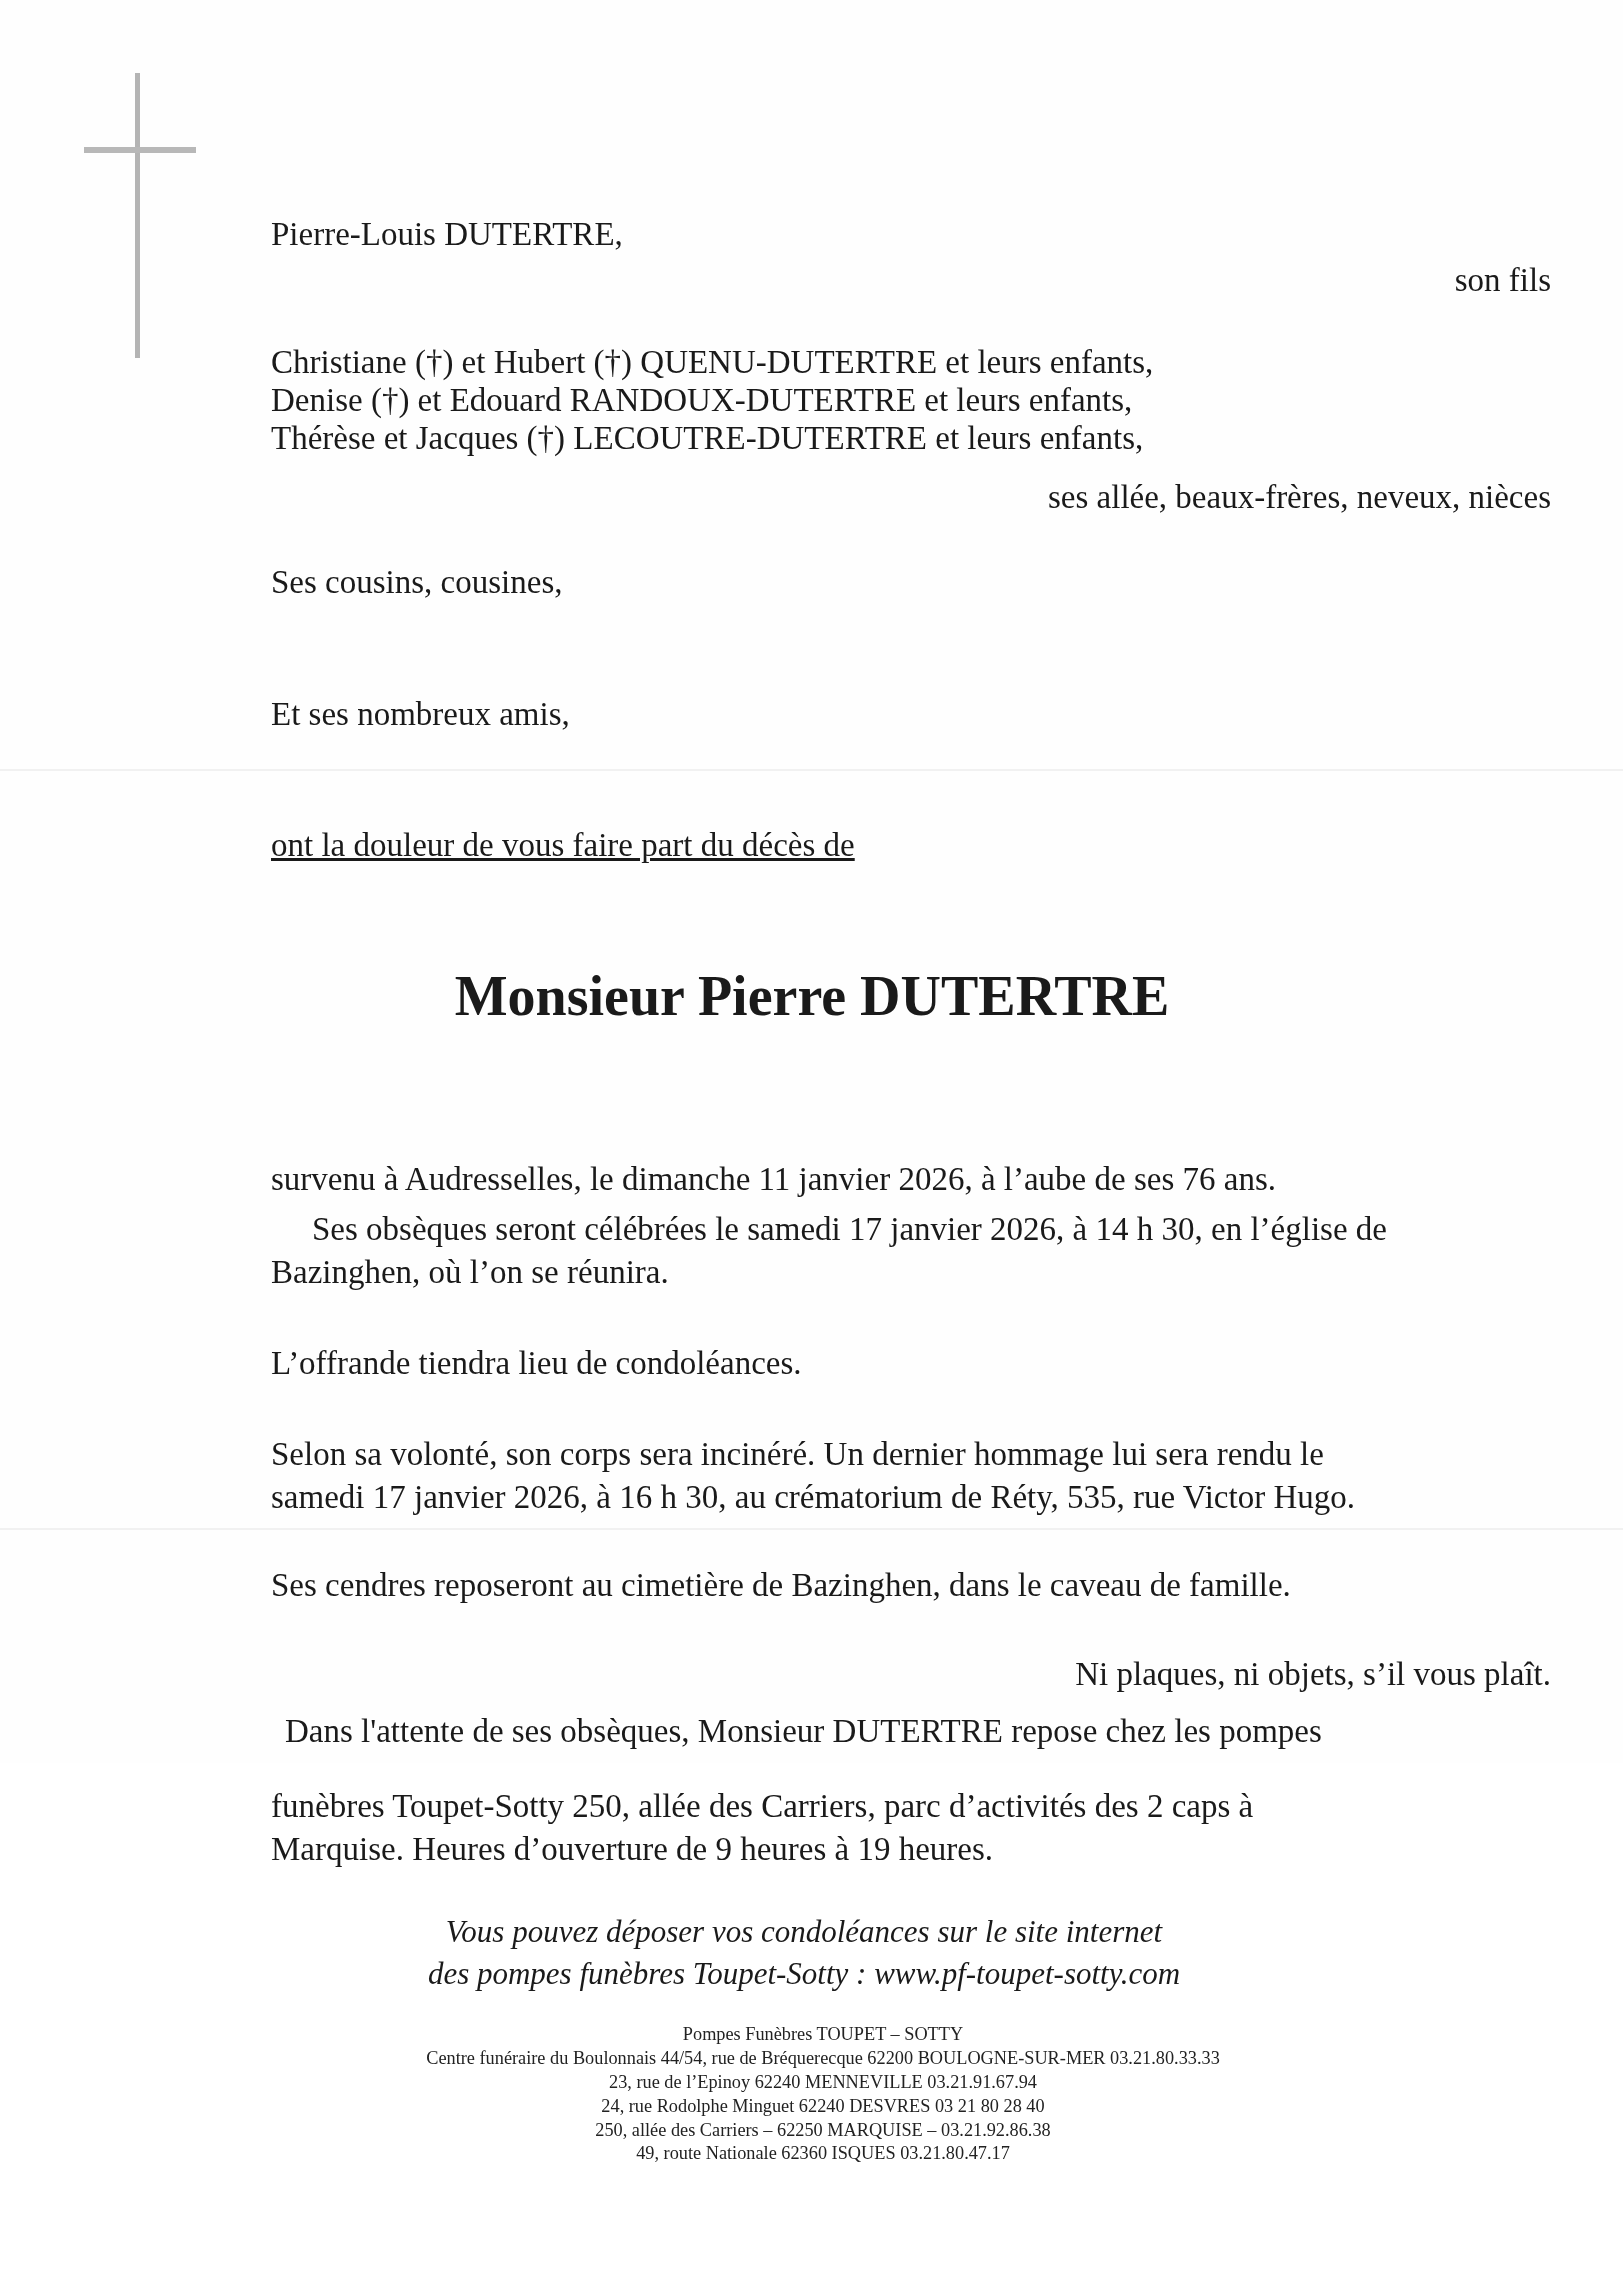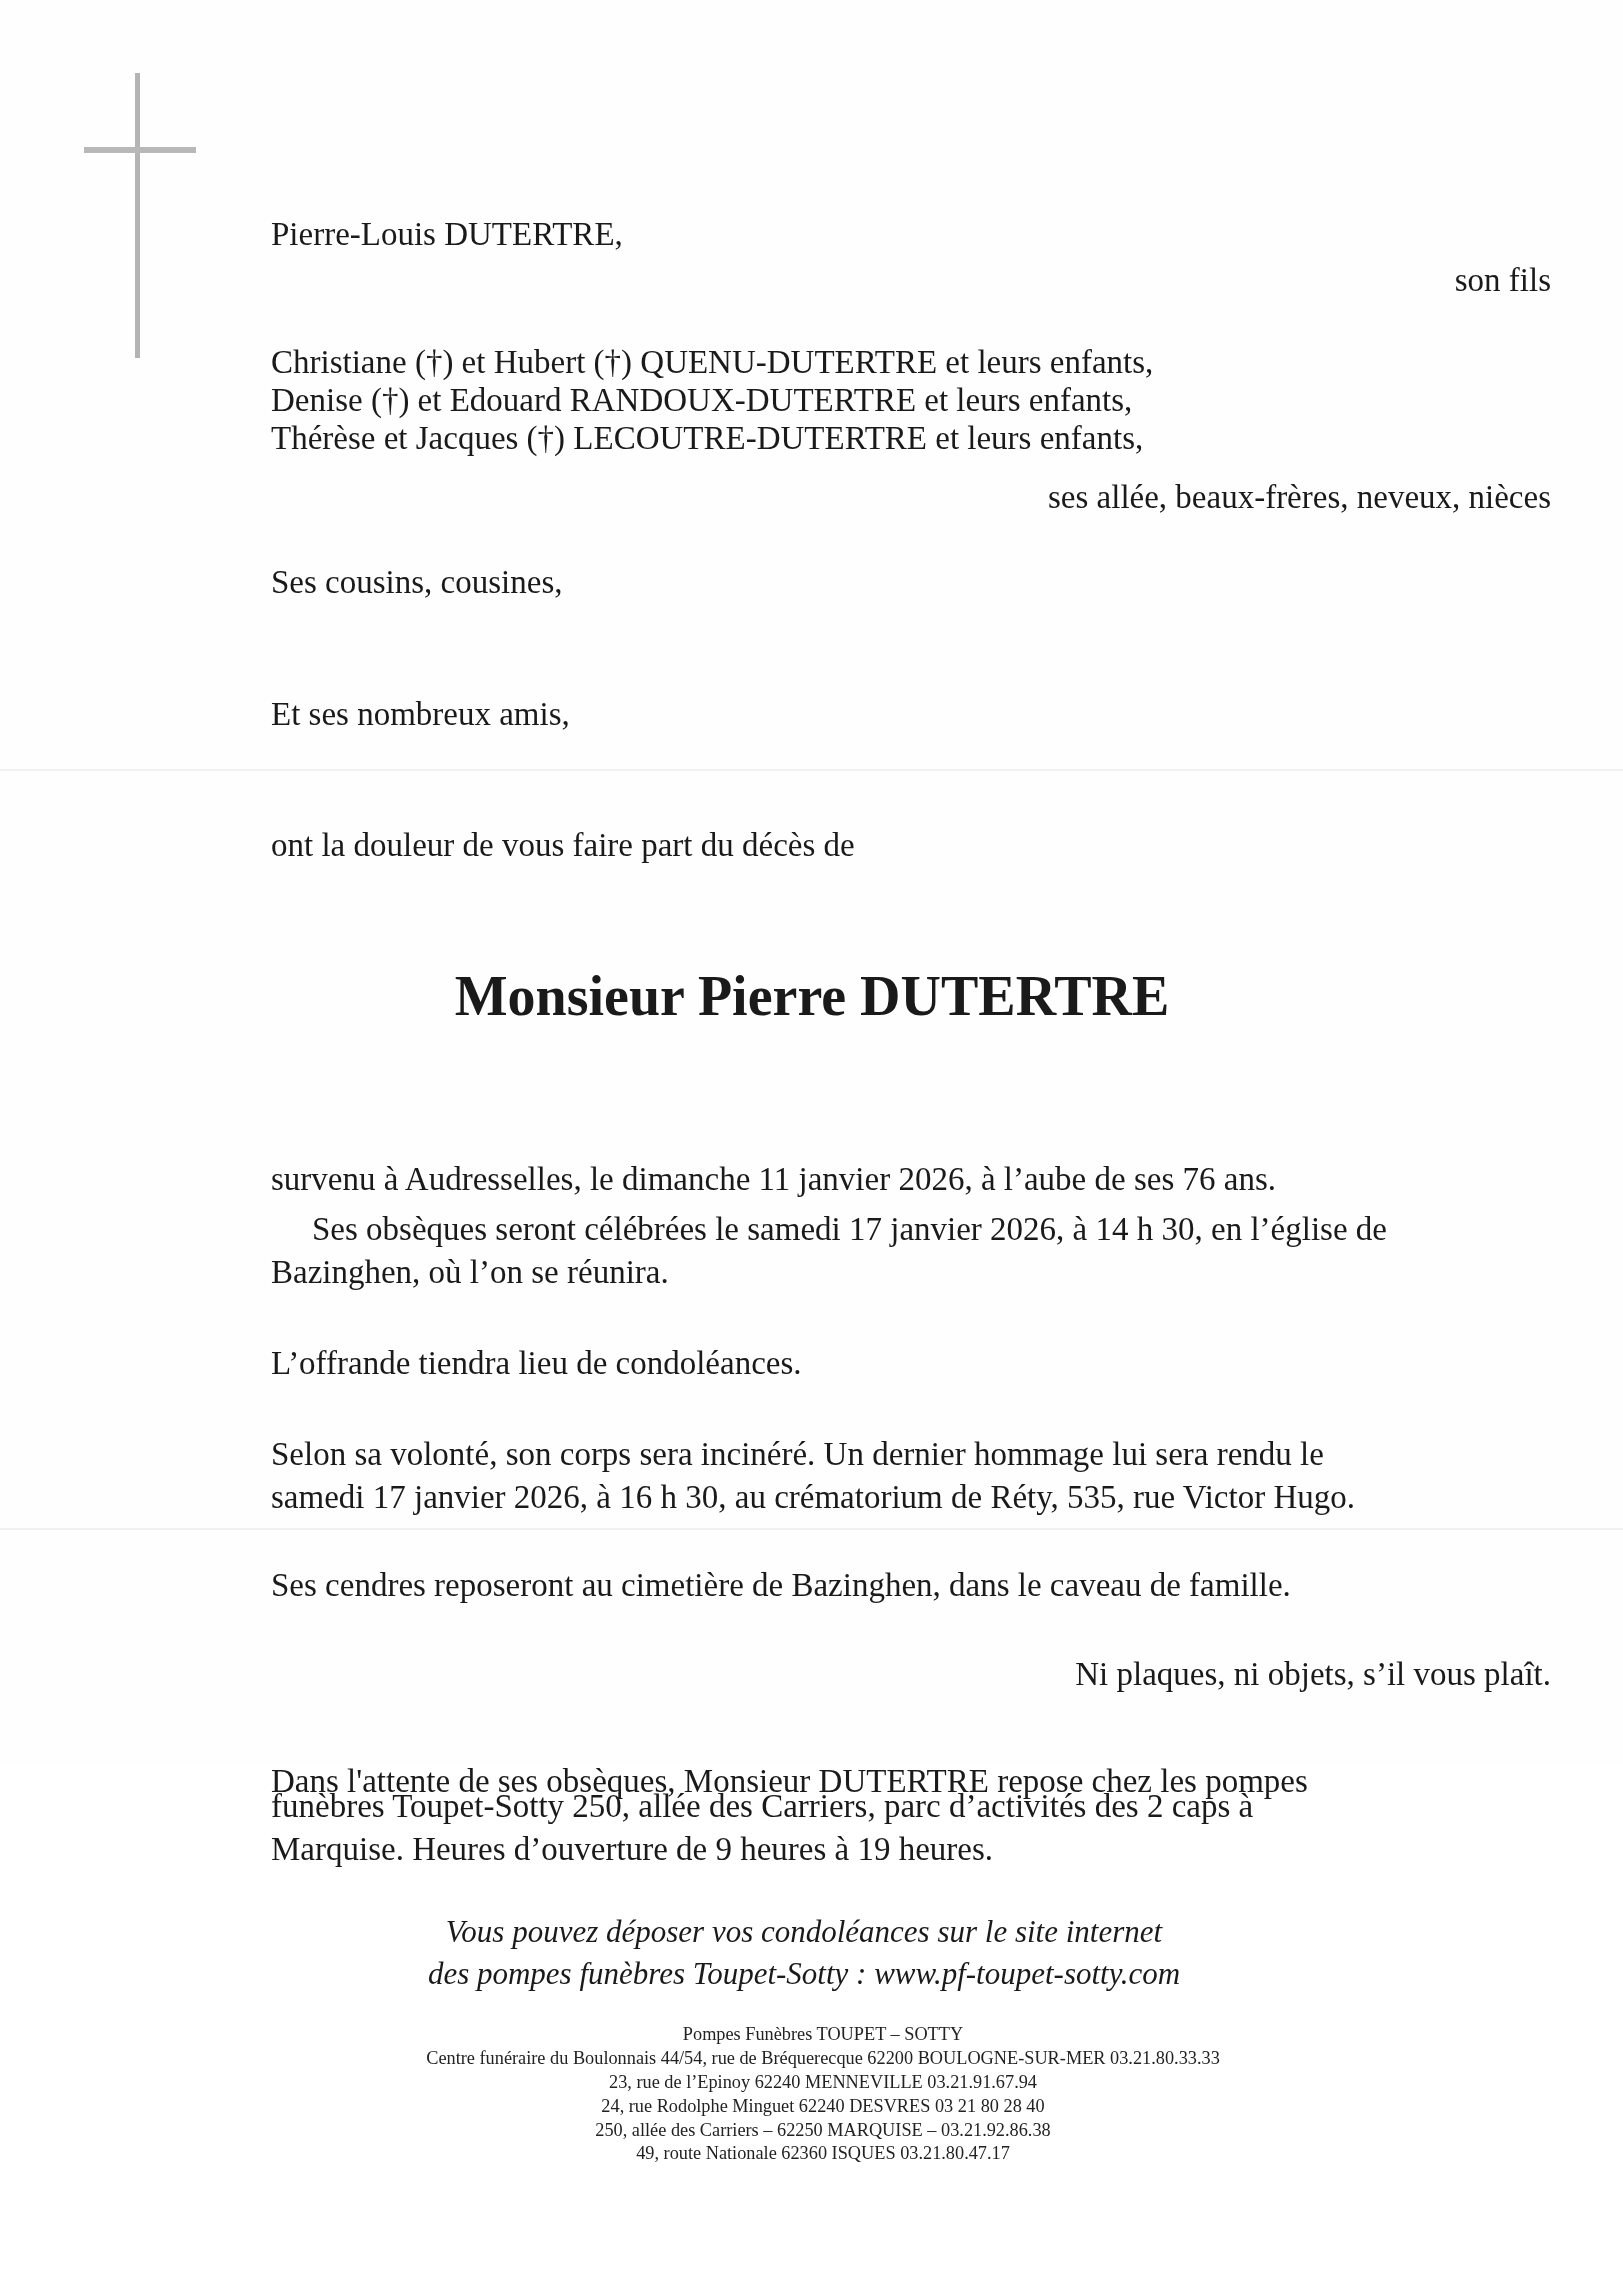--- a/index.html
+++ b/index.html
@@ -48,39 +48,39 @@
   <div class="line right" style="top:261px;">son fils</div>
 
   <div class="line" style="top:343px;">Christiane (†) et Hubert (†) QUENU-DUTERTRE et leurs enfants,</div>
   <div class="line" style="top:381px;">Denise (†) et Edouard RANDOUX-DUTERTRE et leurs enfants,</div>
   <div class="line" style="top:419px;">Thérèse et Jacques (†) LECOUTRE-DUTERTRE et leurs enfants,</div>
   <div class="line right" style="top:478px;">ses allée, beaux-frères, neveux, nièces</div>
 
   <div class="line" style="top:563px;">Ses cousins, cousines,</div>
   <div class="line" style="top:695px;">Et ses nombreux amis,</div>
 
-  <div class="line" style="top:826px;">ont la douleur de vous faire part du décès de</div>
+  <div class="line" style="top:826px;text-decoration:underline;">ont la douleur de vous faire part du décès de</div>
 
   <div class="line center title" style="top:964px;">Monsieur Pierre DUTERTRE</div>
 
   <div class="line" style="top:1160px;font-family:Liberation Serif, serif;">survenu à Audresselles, le dimanche 11 janvier 2026, à l’aube de ses 76 ans.</div>
 
   <div class="line" style="top:1210px;margin-left:41px;">Ses obsèques seront célébrées le samedi 17 janvier 2026, à 14 h 30, en l’église de</div>
   <div class="line" style="top:1253px;">Bazinghen, où l’on se réunira.</div>
 
   <div class="line" style="top:1435px;">Selon sa volonté, son corps sera incinéré. Un dernier hommage lui sera rendu le</div>
 
   <div class="line" style="top:1344px;">L’offrande tiendra lieu de condoléances.</div>
   <div class="line" style="top:1478px;">samedi 17 janvier 2026, à 16 h 30, au crématorium de Réty, 535, rue Victor Hugo.</div>
 
   <div class="line" style="top:1566px;text-align:right;">Ses cendres reposeront au cimetière de Bazinghen, dans le caveau de famille.</div>
 
   <div class="line right" style="top:1655px;">Ni plaques, ni objets, s’il vous plaît.</div>
 
-  <div class="line" style="top:1762px;">Dans l'attente de ses obsèques, Monsieur DUTERTRE repose chez les pompes</div>
+  <div class="line" style="top:1712px;margin-left:14px;">Dans l'attente de ses obsèques, Monsieur DUTERTRE repose chez les pompes</div>
   <div class="line" style="top:1787px;">funèbres Toupet-Sotty 250, allée des Carriers, parc d’activités des 2 caps à</div>
   <div class="line" style="top:1830px;">Marquise. Heures d’ouverture de 9 heures à 19 heures.</div>
 
   <div class="line center italic-center" style="top:1911px; left:-8px;">Vous pouvez déposer vos condoléances sur le site internet</div>
   <div class="line center italic-center" style="top:1953px; left:-8px;">des pompes funèbres Toupet-Sotty : www.pf-toupet-sotty.com</div>
 
   <div class="line center footer-line" style="top:2023px; left:11px;">Pompes Funèbres TOUPET – SOTTY</div>
   <div class="line center footer-line" style="top:2047px; left:11px;">Centre funéraire du Boulonnais 44/54, rue de Bréquerecque 62200 BOULOGNE-SUR-MER 03.21.80.33.33</div>
   <div class="line center footer-line" style="top:2071px; left:11px;">23, rue de l’Epinoy 62240 MENNEVILLE 03.21.91.67.94</div>
   <div class="line center footer-line" style="top:2095px; left:11px;">24, rue Rodolphe Minguet 62240 DESVRES 03 21 80 28 40</div>

